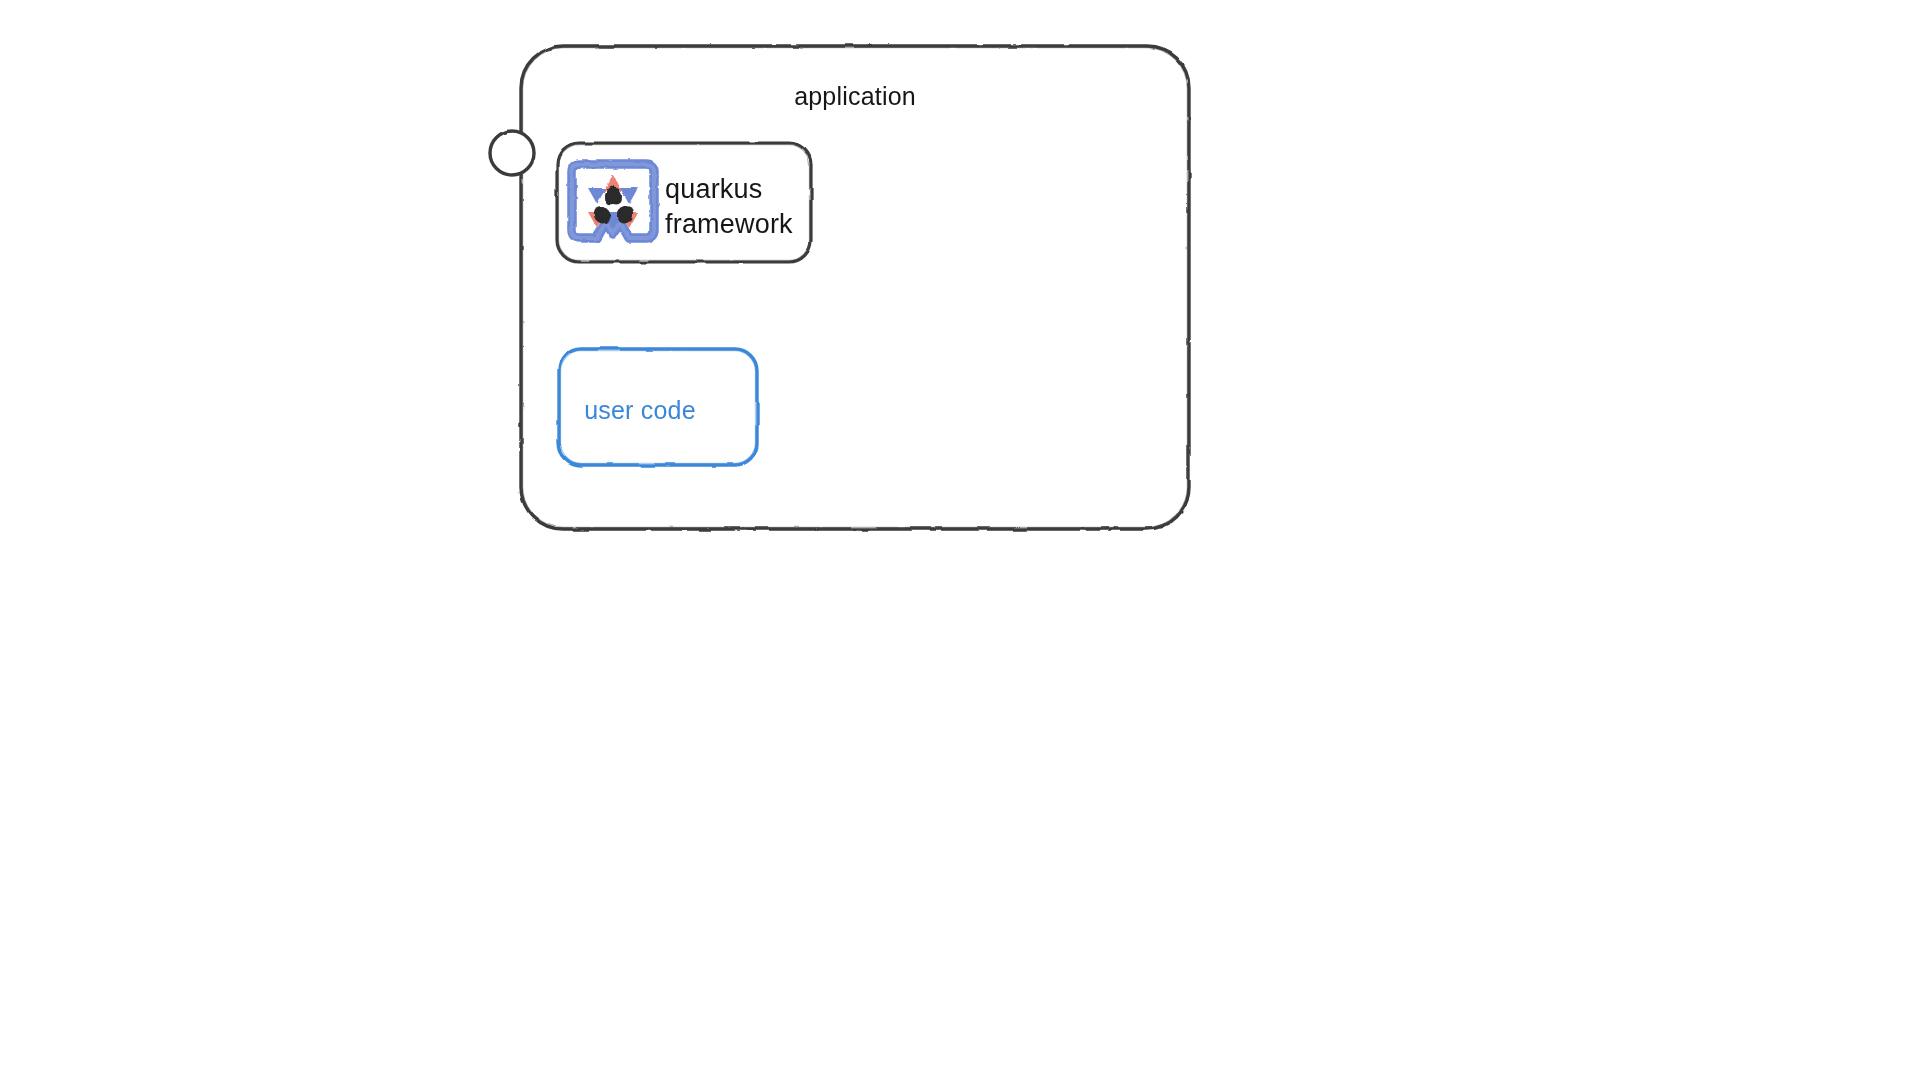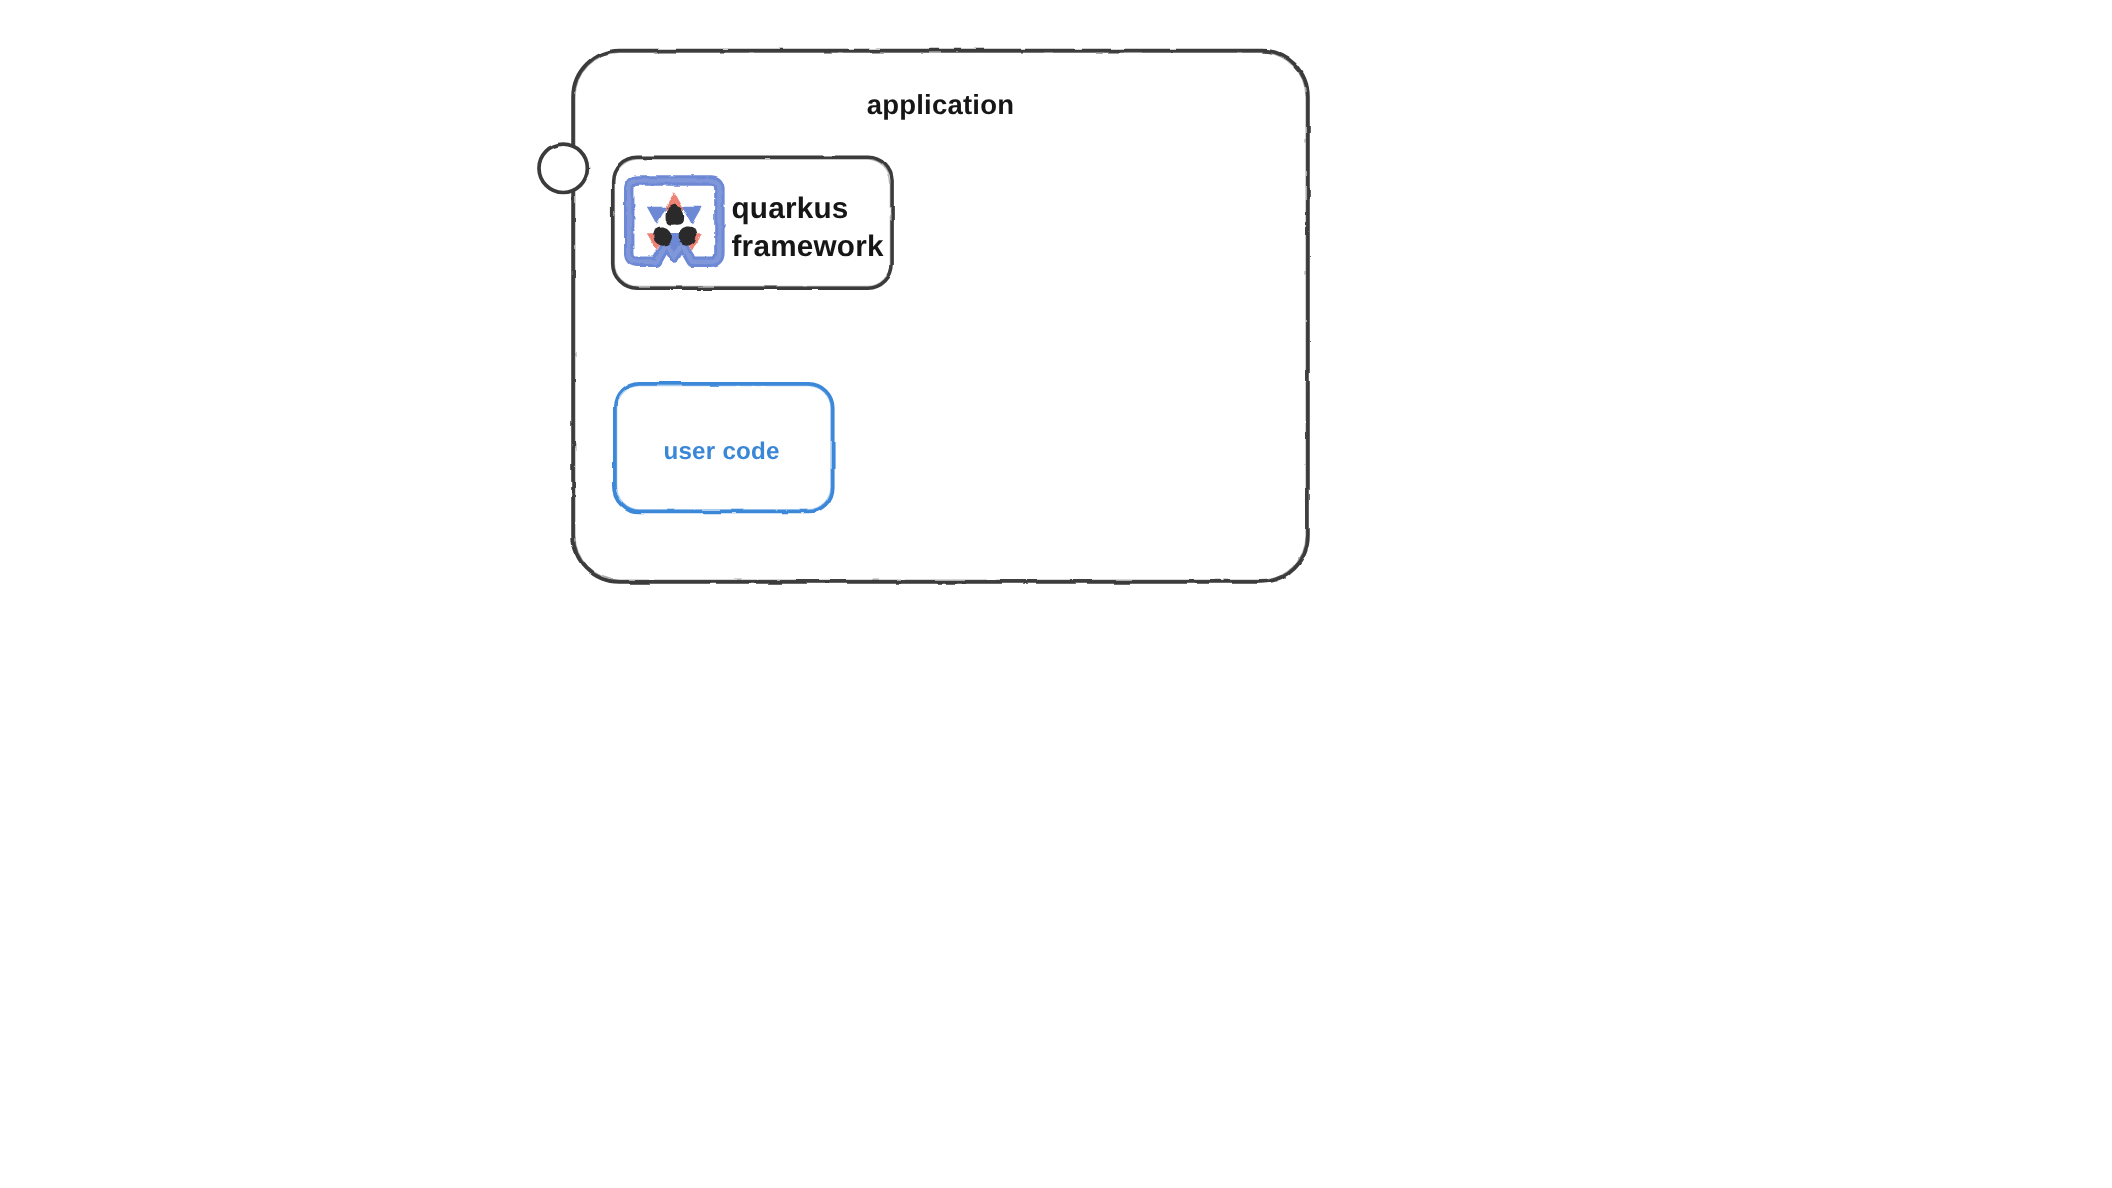--- a/index.html
+++ b/index.html
@@ -22,21 +22,21 @@
     top: 0;
     width: 1920px;
     height: 1080px;
   }
 
   
   .label {
     position: absolute;
     white-space: pre;
     color: #1f1f1f;
-    font-weight: 700;
+    font-weight: 400;
     letter-spacing: 0.2px;
   }
 
   #application-label {
     left: 0;
     top: 80px;
     width: 1710px;
     text-align: center;
     font-size: 25px;
     line-height: 32px;
@@ -49,24 +49,23 @@
     font-size: 27px;
     line-height: 35px;
     color: #161616;
   }
 
   #usercode-label {
     left: 558px;
     top: 395px;
     width: 164px;
     text-align: center;
-    font-size: 22px;
+    font-size: 25px;
     line-height: 30px;
     color: #3a87d8;
-    padding-left: 16px;
   }
 </style>
 </head>
 <body>
 
 <svg id="canvas" viewBox="0 0 1920 1080" xmlns="http://www.w3.org/2000/svg">
 
   <defs>
 
     <filter id="rough" x="-12%" y="-12%" width="124%" height="124%">

